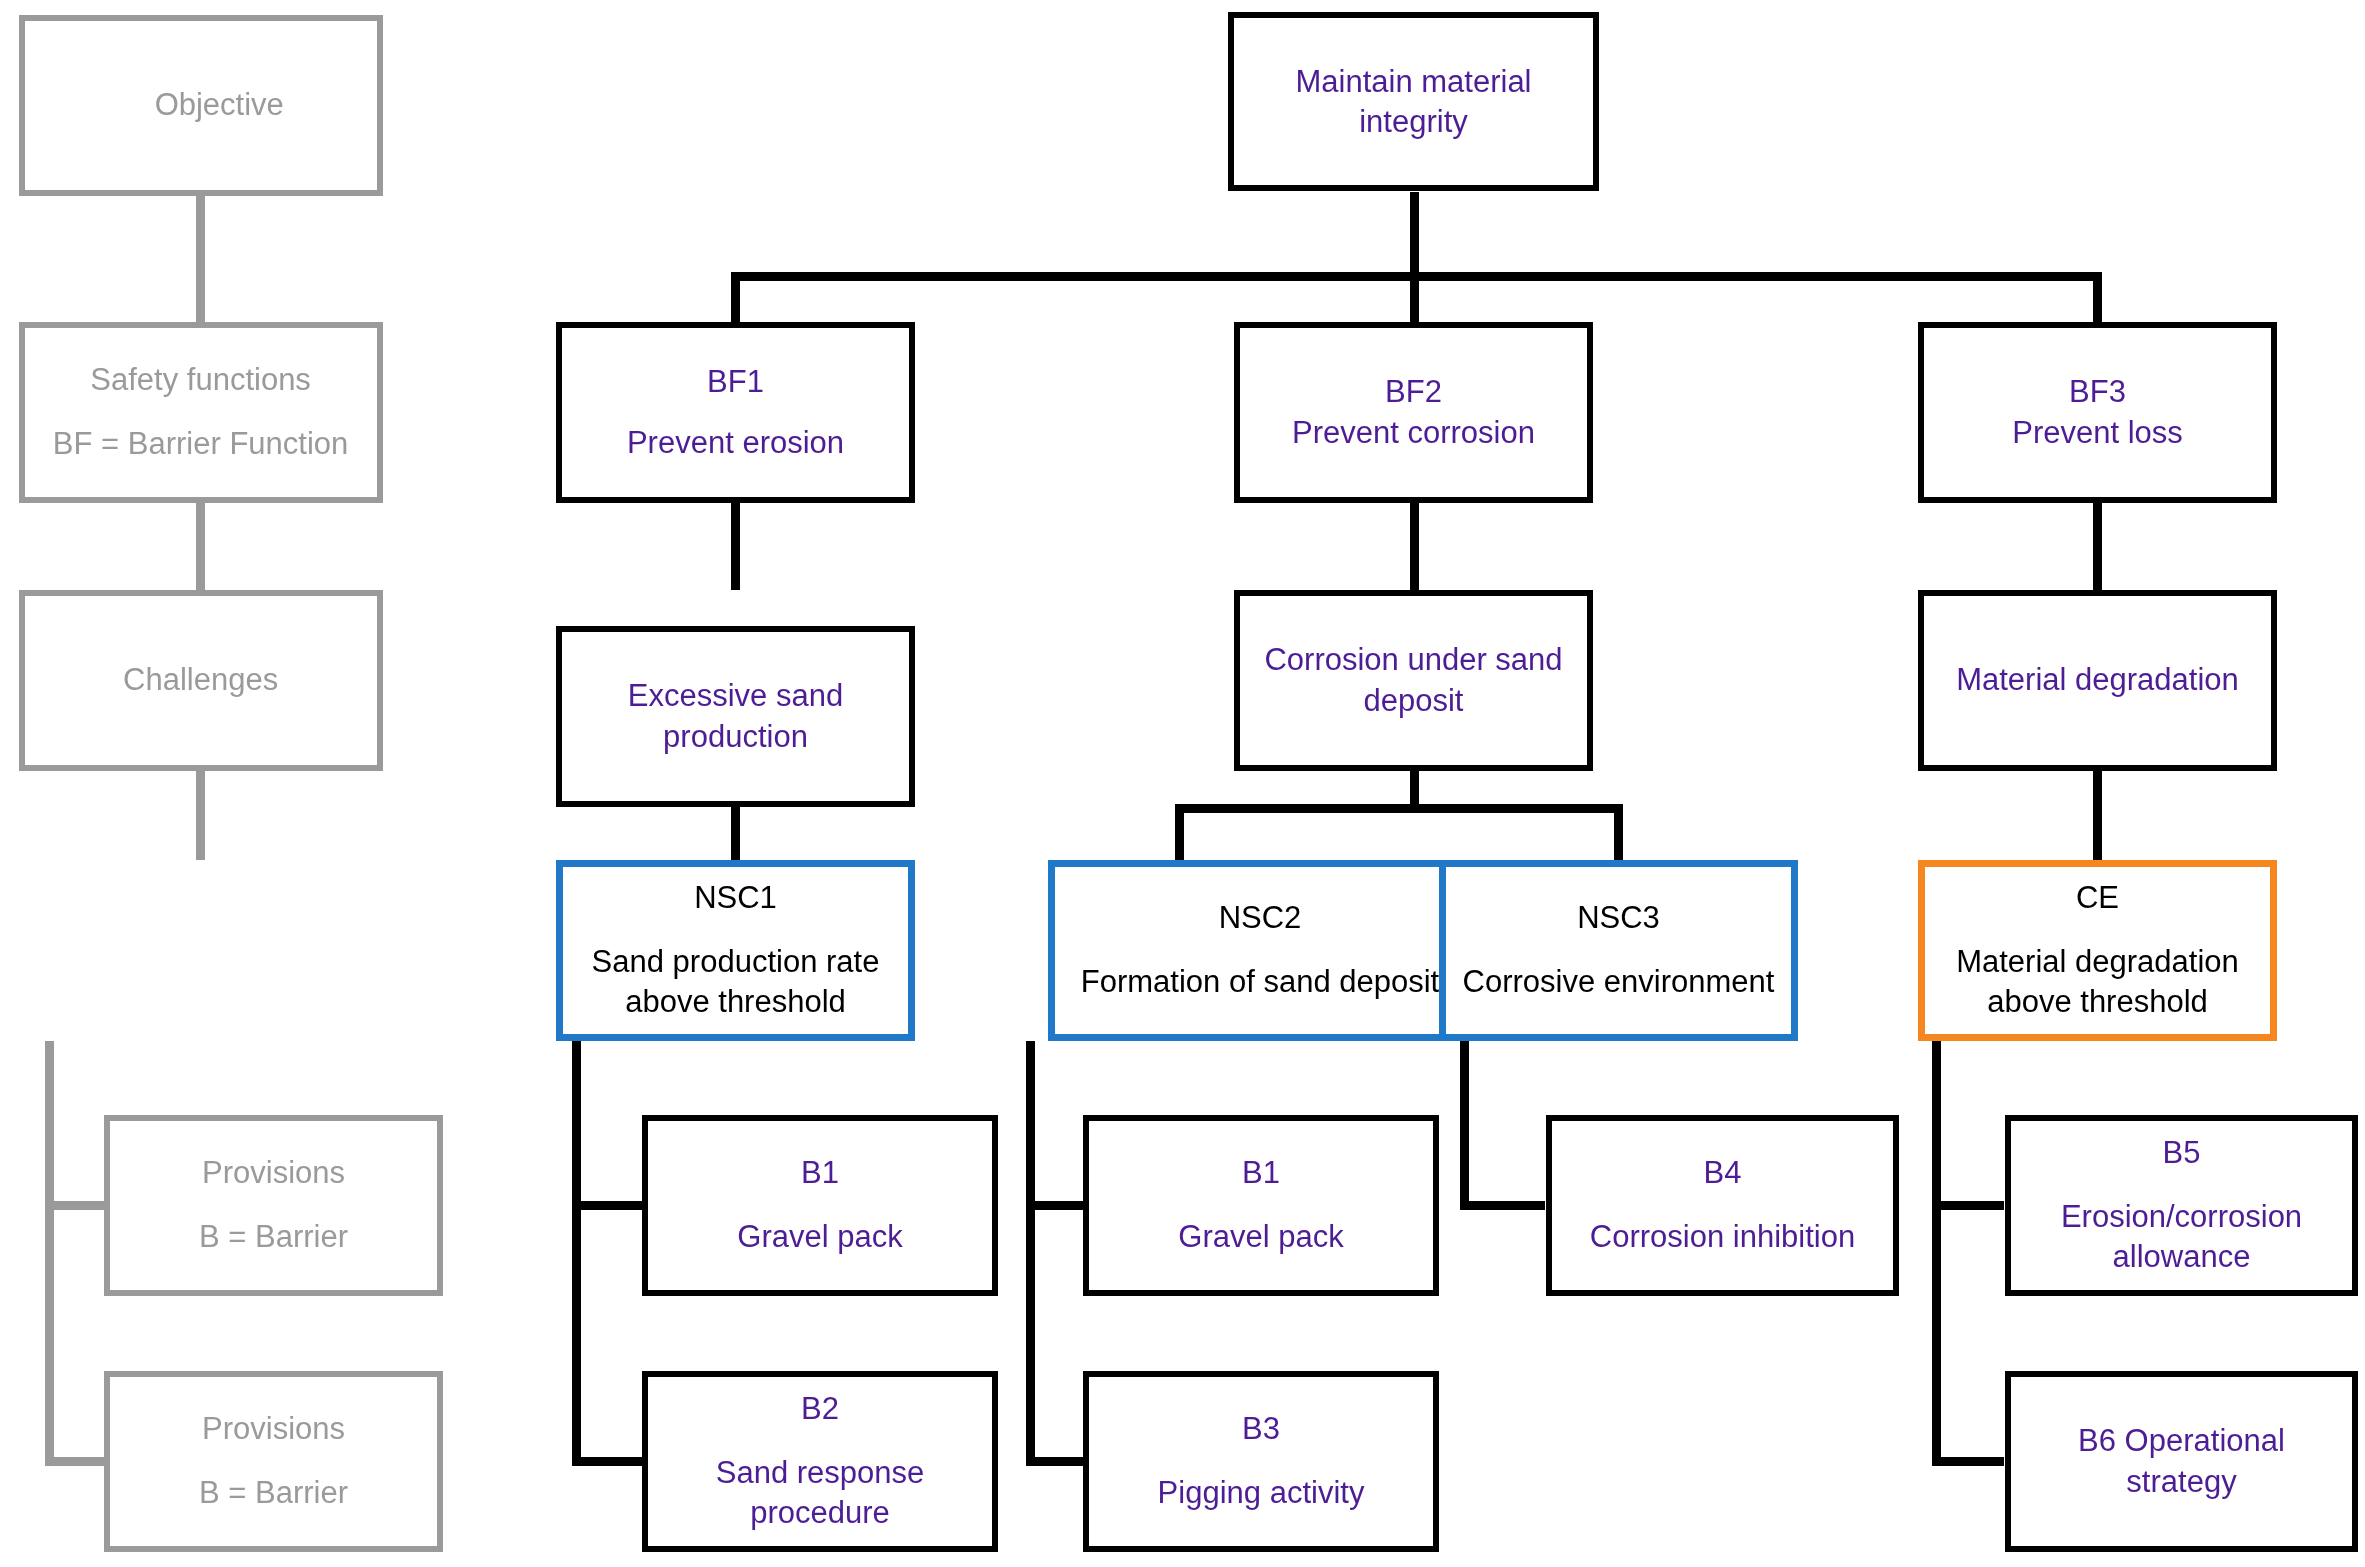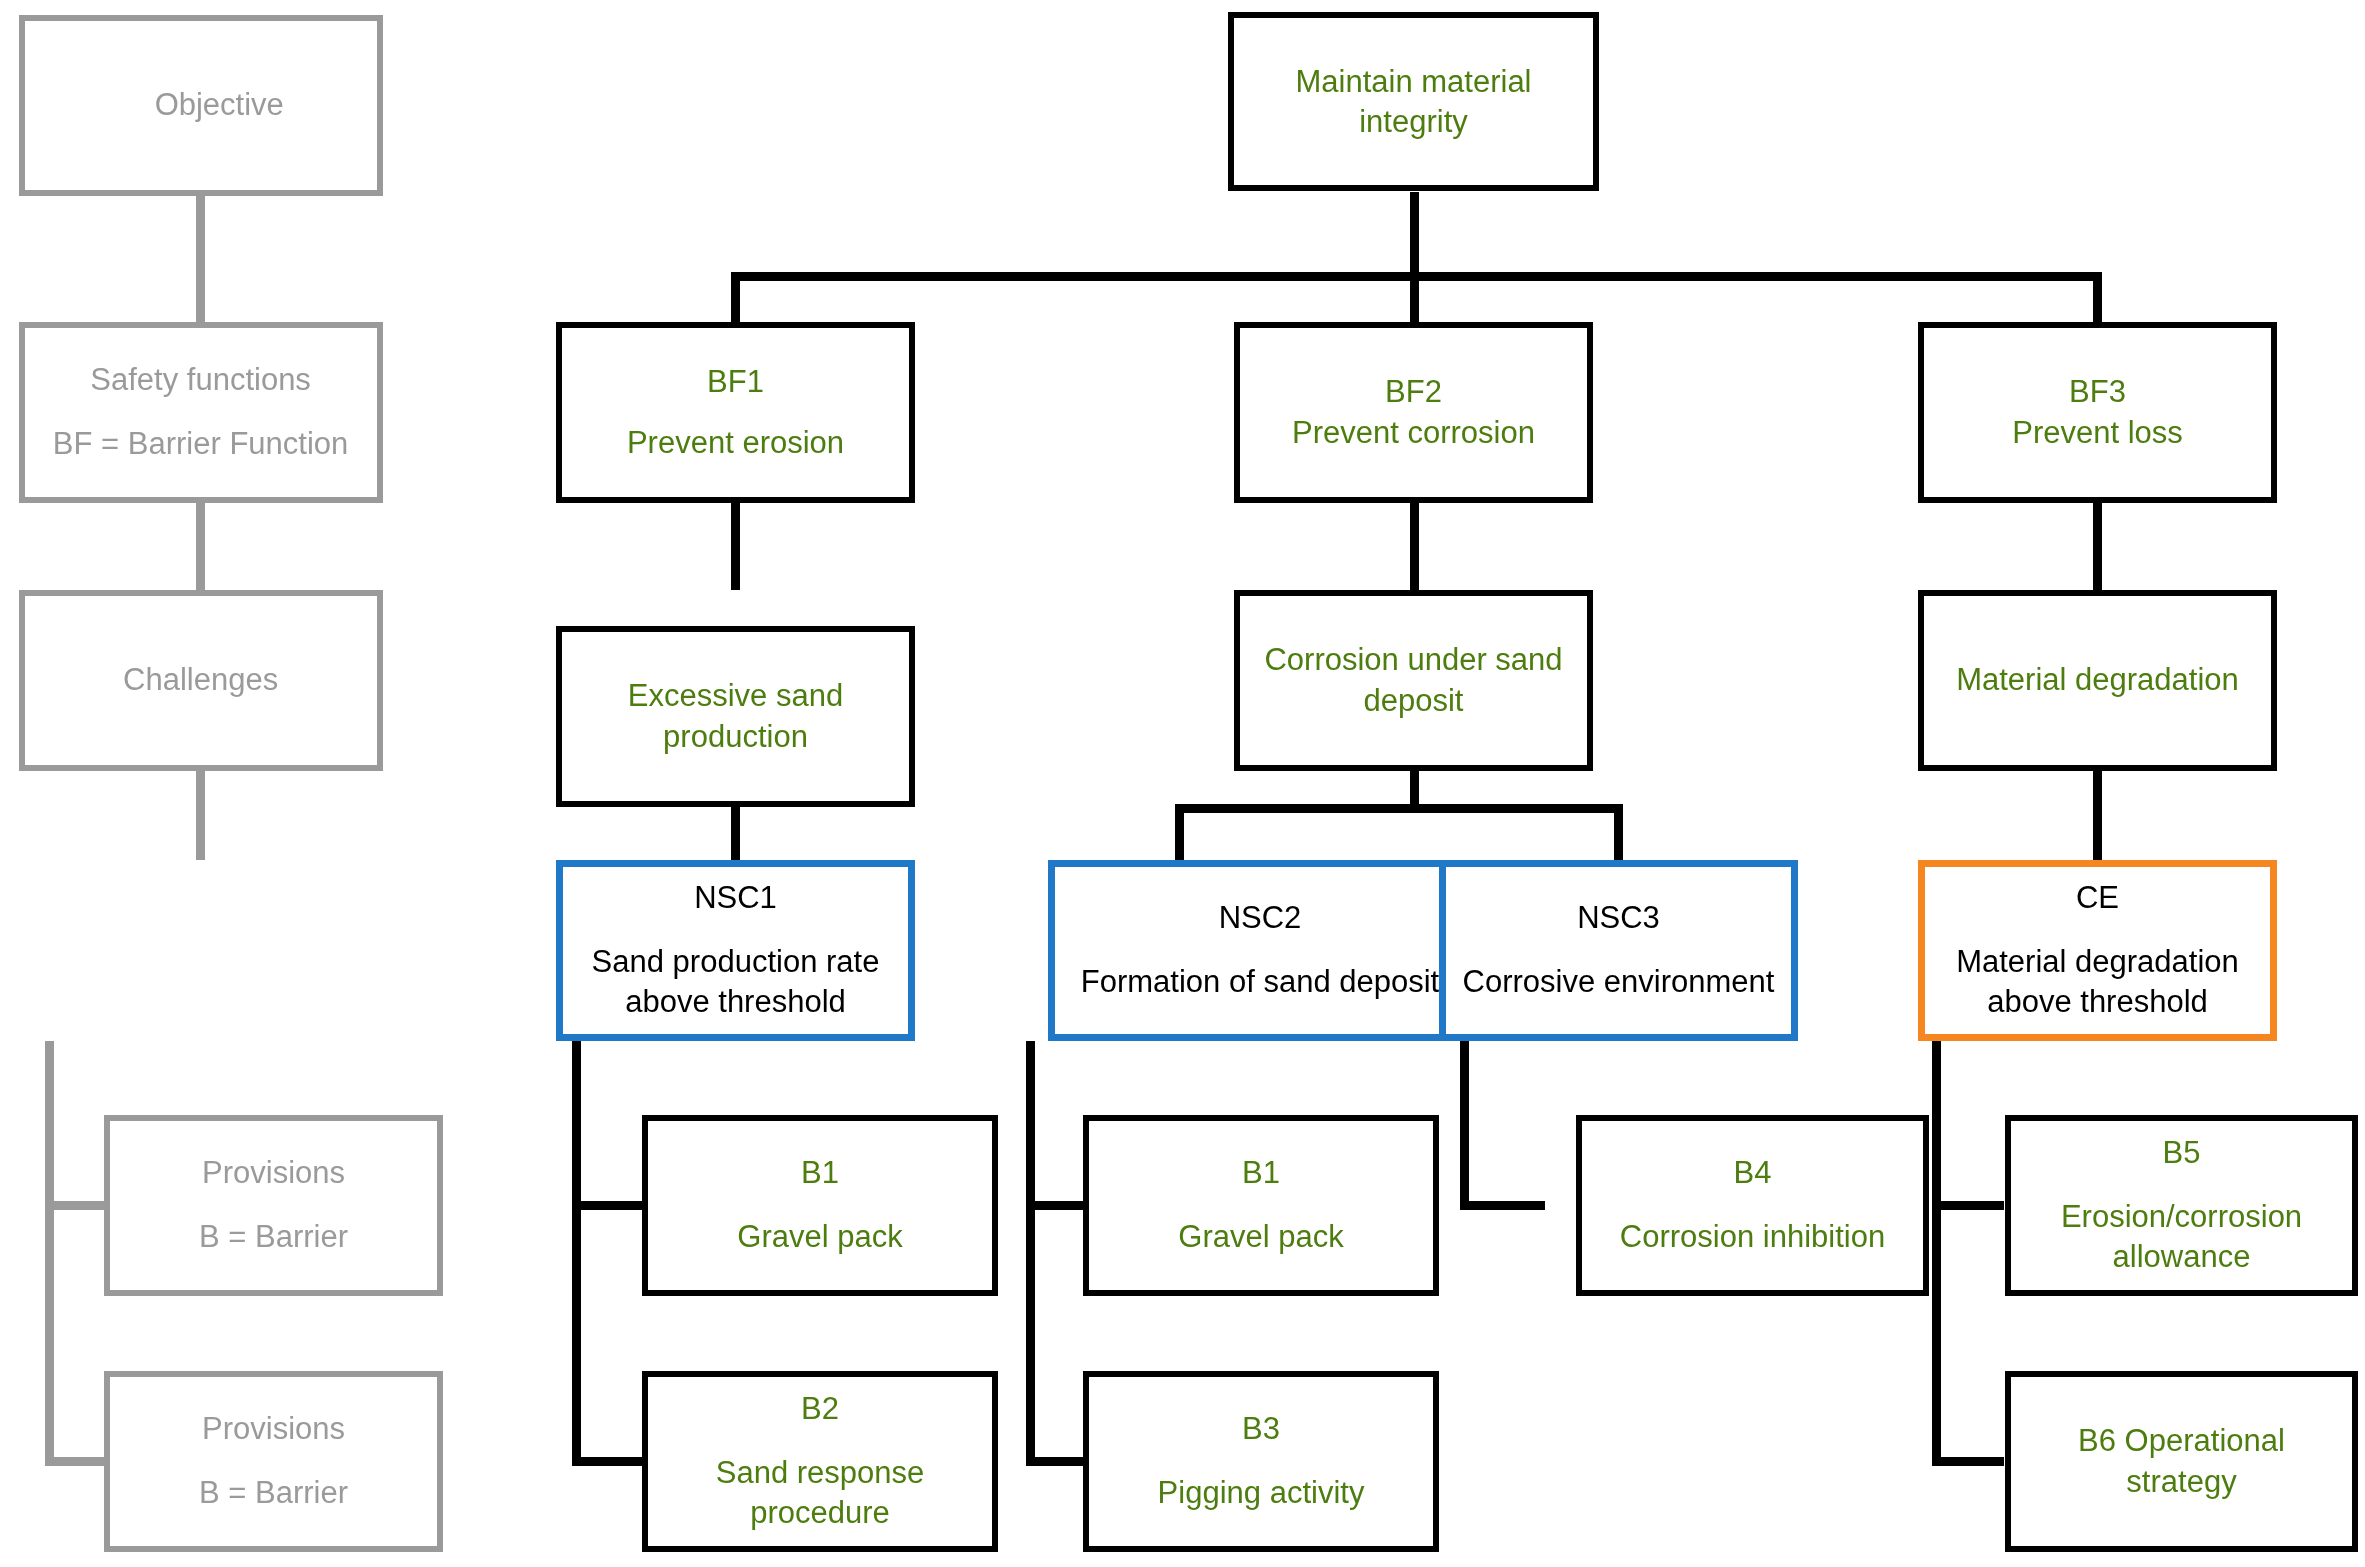--- a/index.html
+++ b/index.html
@@ -17,21 +17,21 @@
     background: #ffffff;
     display: flex;
     flex-direction: column;
     align-items: center;
     justify-content: center;
     text-align: center;
     font-size: 31px;
     line-height: 1.3;
     padding: 0 8.7px;
   }
-  .black  { border: 6.2px solid #000000; color: #4d7c0f; }
+  .black  { border: 6.2px solid #000000; color: #4c1d95; }
   .gray   { border: 6.2px solid #9a9a9a; color: #9a9a9a; }
   .blue   { border: 7.4px solid #1f78c8; color: #000000; }
   .orange { border: 7.4px solid #f6861f; color: #000000; }
   .code.sep, .title.sep { margin-bottom: 23.5px; }
   .line { position: absolute; background: #000000; }
   .line.grayline { background: #9a9a9a; }
 </style>
 </head>
 <body>
 
@@ -155,21 +155,21 @@
 
   <div class="node black" style="left:1083px; top:1115px; width:356px; height:181px;">
     <div class="code sep">B1</div>
     <div>Gravel pack</div>
   </div>
   <div class="node black" style="left:1083px; top:1371px; width:356px; height:181px;">
     <div class="code sep">B3</div>
     <div>Pigging activity</div>
   </div>
 
-  <div class="node black" style="left:1546px; top:1115px; width:353px; height:181px;margin-left:30px;">
+  <div class="node black" style="left:1546px; top:1115px; width:353px; height:181px;">
     <div class="code sep">B4</div>
     <div>Corrosion inhibition</div>
   </div>
 
   <div class="node black" style="left:2005px; top:1115px; width:353px; height:181px;">
     <div class="code sep">B5</div>
     <div>Erosion/corrosion allowance</div>
   </div>
   <div class="node black" style="left:2005px; top:1371px; width:353px; height:181px;">
     <div>B6 Operational strategy</div>

